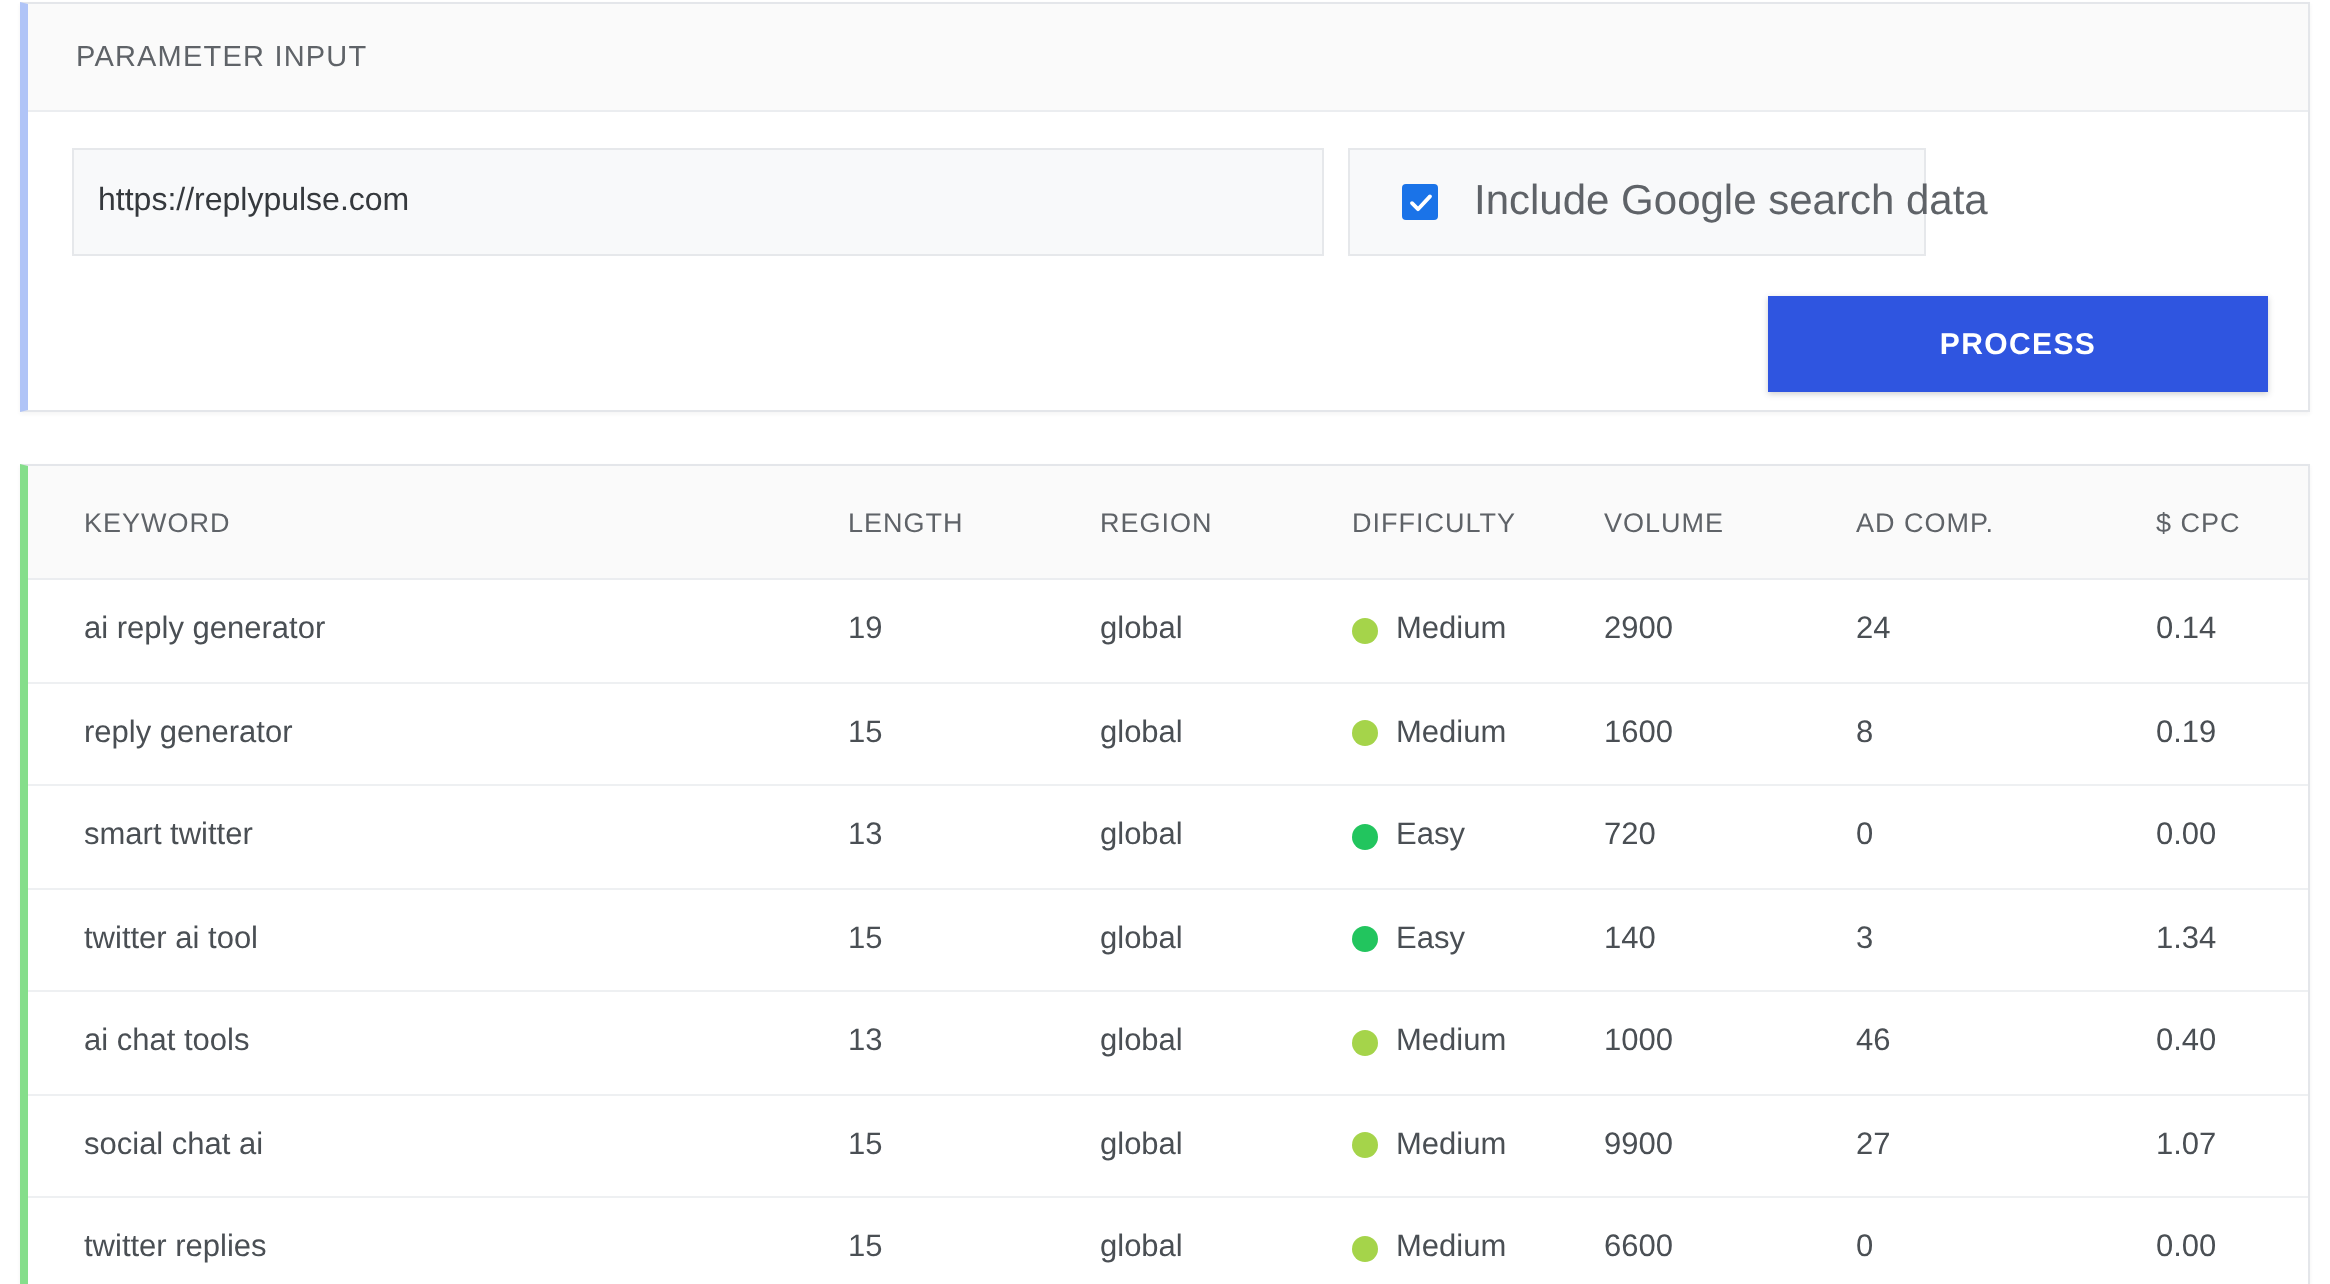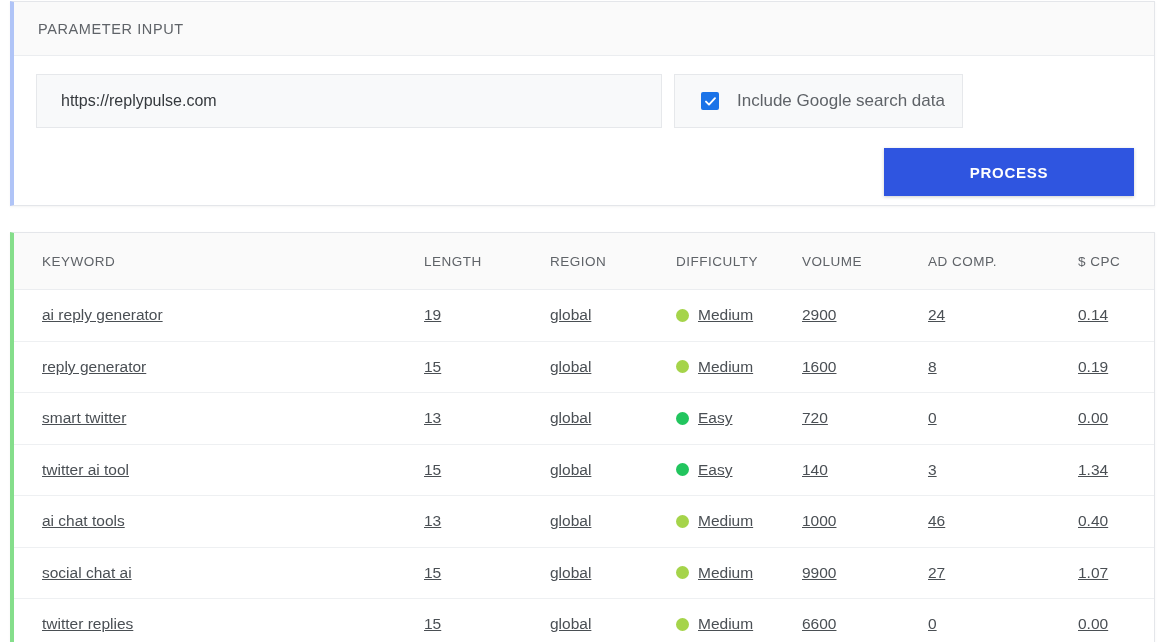--- a/index.html
+++ b/index.html
@@ -64,21 +64,21 @@
   }
 
   .url-input {
     width: 626px;
     height: 54px;
     background: #f8f9fa;
     border: 1px solid #e6e8eb;
     box-sizing: border-box;
     display: flex;
     align-items: center;
-    padding-left: 24px;
+    padding-left: 12px;
     font-size: 16px;
     color: #35393d;
     font-family: "Liberation Sans", sans-serif;
     outline: none;
   }
 
   .select-box {
     width: 157px;
     height: 54px;
     background: #f8f9fa;
@@ -119,21 +119,21 @@
     height: 18px;
     background: #1a73e8;
     border-radius: 2px;
     display: flex;
     align-items: center;
     justify-content: center;
     flex: 0 0 auto;
   }
   .cbox svg { display:block; }
   .cbox-label {
-    font-size: 17px;
+    font-size: 21px;
     color: #5f6368;
     white-space: nowrap;
   }
 
   .action-row {
     display: flex;
     justify-content: flex-end;
     padding-right: 0px;
     margin-top: 20px;
   }
@@ -189,21 +189,20 @@
   table.results tbody td {
     height: 50.5px;
     font-size: 15.5px;
     color: #4a4f54;
     border-bottom: 1px solid #eef0f2;
     padding: 0;
     vertical-align: middle;
     white-space: nowrap;
     overflow: hidden;
     text-overflow: ellipsis;
-    text-decoration: underline;
   }
   table.results tbody tr:last-child td {
     border-bottom: 1px solid #eef0f2;
   }
 
   
   .c-keyword { width: 382px; padding-left: 28px !important; }
   .c-length  { width: 126px; }
   .c-region  { width: 126px; }
   .c-diff    { width: 126px; }

